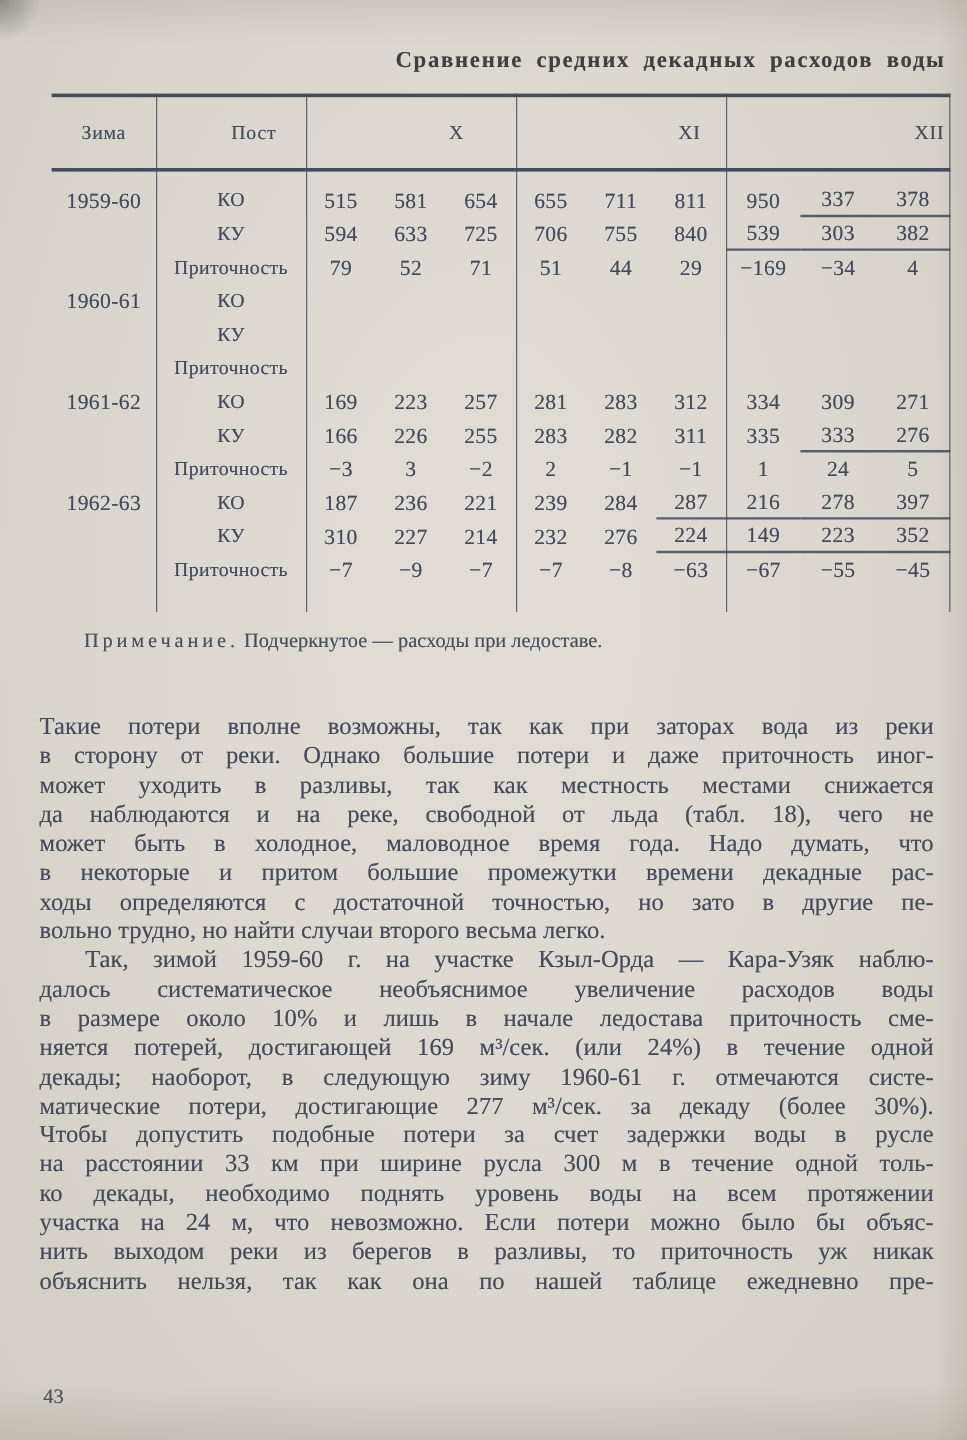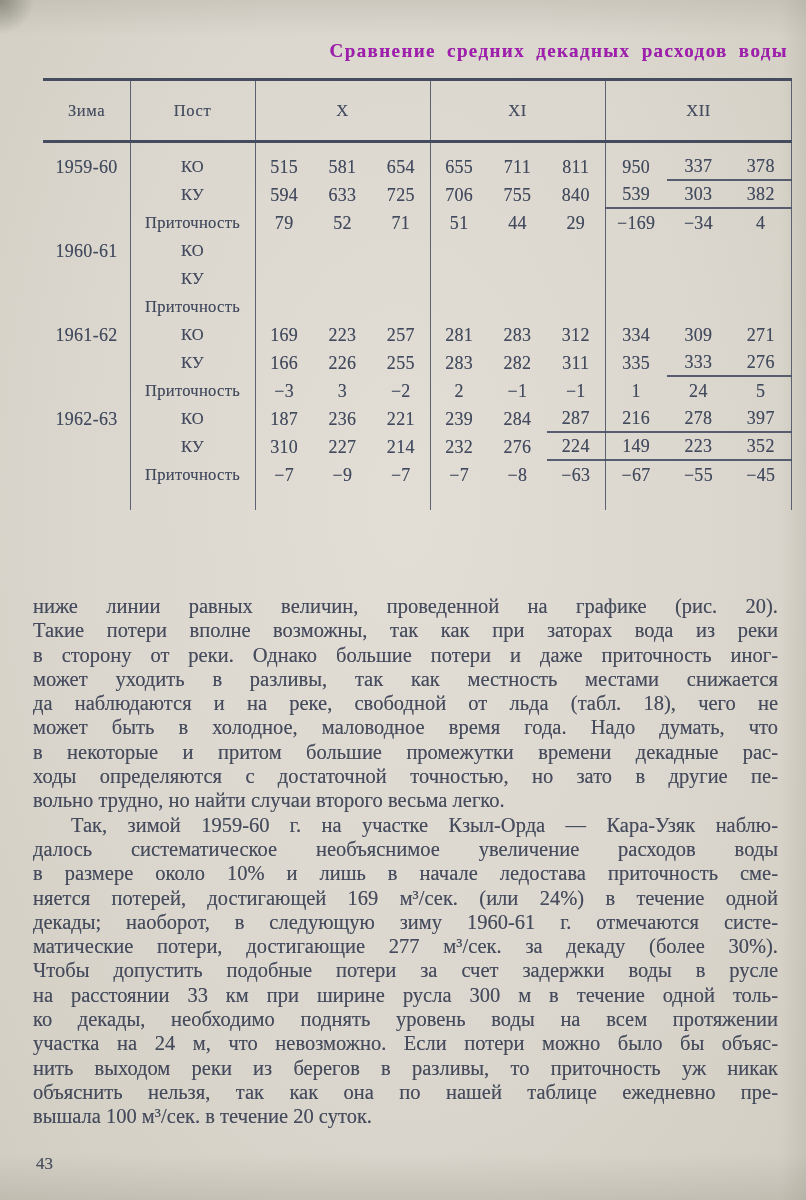--- a/index.html
+++ b/index.html
@@ -13,32 +13,32 @@
       linear-gradient(to left, rgba(125,120,105,0.14), rgba(0,0,0,0) 26px),
       radial-gradient(ellipse at 50% 42%, #e2ded6 0%, #dbd7ce 55%, #d1cdc2 100%);
     color:#434a5b;
   }
   .page{position:absolute;inset:0;text-shadow:0 0 0.5px rgba(62,68,90,0.5);}
 
   
   .ttitle{
     position:absolute;top:40px;right:18px;
     font-size:19px;font-weight:bold;letter-spacing:1.4px;word-spacing:5px;
-    color:#a21caf;white-space:nowrap;
+    color:#404040;white-space:nowrap;
   }
 
   
   .twrap{position:absolute;left:43px;top:78px;width:749px;height:432px;}
   .hrule{position:absolute;left:0;width:100%;height:3px;background:#454c5e;}
   .hrule.top{top:0;}
   .hrule.mid{top:62px;}
   .vline{position:absolute;top:0;height:100%;width:1px;background:rgba(70,78,97,0.85);}
   .thead{
     position:absolute;top:3px;left:0;width:749px;height:59px;
-    display:grid;grid-template-columns:87px 125px 175px 175px 187px;
+    display:grid;grid-template-columns:87px 125px 175px 175px 187px;gap:19px;
   }
   .thead .hc{display:flex;align-items:center;justify-content:center;
     font-size:16.5px;letter-spacing:0.6px;color:#454d60;}
   .tdata{position:absolute;top:65px;left:0;width:749px;padding-top:10px;}
   .trow{
     display:grid;height:28px;
     grid-template-columns:87px 125px 58.3px 58.3px 58.4px 58.3px 58.3px 58.4px 62.3px 62.3px 62.4px;
   }
   .cell{box-sizing:border-box;display:flex;align-items:center;justify-content:center;
     font-size:18px;letter-spacing:0.3px;color:#424a5e;}
@@ -237,24 +237,28 @@
           <div class="cell val">−45</div>
         </div>
       </div>
     <div class="vline" style="left:87px"></div>
     <div class="vline" style="left:212px"></div>
     <div class="vline" style="left:387px"></div>
     <div class="vline" style="left:562px"></div>
     <div class="vline" style="left:748px"></div>
   </div>
 
+  <div class="note">
+    <span class="nlabel">Примечание.</span>
+    <span> </span>
+    <span class="ntext">Подчеркнутое — расходы при ледоставе.</span>
+  </div>
 
   <div class="btext">
       <div class="para">
-        <div class="tline">ниже линии равных величин, проведенной на графике (рис. 20).</div>
         <div class="tline">Такие потери вполне возможны, так как при заторах вода из реки</div>
         <div class="tline">в сторону от реки. Однако большие потери и даже приточность иног-</div>
         <div class="tline">может уходить в разливы, так как местность местами снижается</div>
         <div class="tline">да наблюдаются и на реке, свободной от льда (табл. 18), чего не</div>
         <div class="tline">может быть в холодное, маловодное время года. Надо думать, что</div>
         <div class="tline">в некоторые и притом большие промежутки времени декадные рас-</div>
         <div class="tline">ходы определяются с достаточной точностью, но зато в другие пе-</div>
         <div class="tline lastline">вольно трудно, но найти случаи второго весьма легко.</div>
       </div>
       <div class="para">
@@ -263,19 +267,18 @@
         <div class="tline">в размере около 10% и лишь в начале ледостава приточность сме-</div>
         <div class="tline">няется потерей, достигающей 169 м³/сек. (или 24%) в течение одной</div>
         <div class="tline">декады; наоборот, в следующую зиму 1960-61 г. отмечаются систе-</div>
         <div class="tline">матические потери, достигающие 277 м³/сек. за декаду (более 30%).</div>
         <div class="tline">Чтобы допустить подобные потери за счет задержки воды в русле</div>
         <div class="tline">на расстоянии 33 км при ширине русла 300 м в течение одной толь-</div>
         <div class="tline">ко декады, необходимо поднять уровень воды на всем протяжении</div>
         <div class="tline">участка на 24 м, что невозможно. Если потери можно было бы объяс-</div>
         <div class="tline">нить выходом реки из берегов в разливы, то приточность уж никак</div>
         <div class="tline">объяснить нельзя, так как она по нашей таблице ежедневно пре-</div>
-        <div class="tline lastline">вышала 100 м³/сек. в течение 20 суток.</div>
       </div>
     </div>
 
   <div class="pnum">43</div>
 
 </div>
 
 </body></html>

